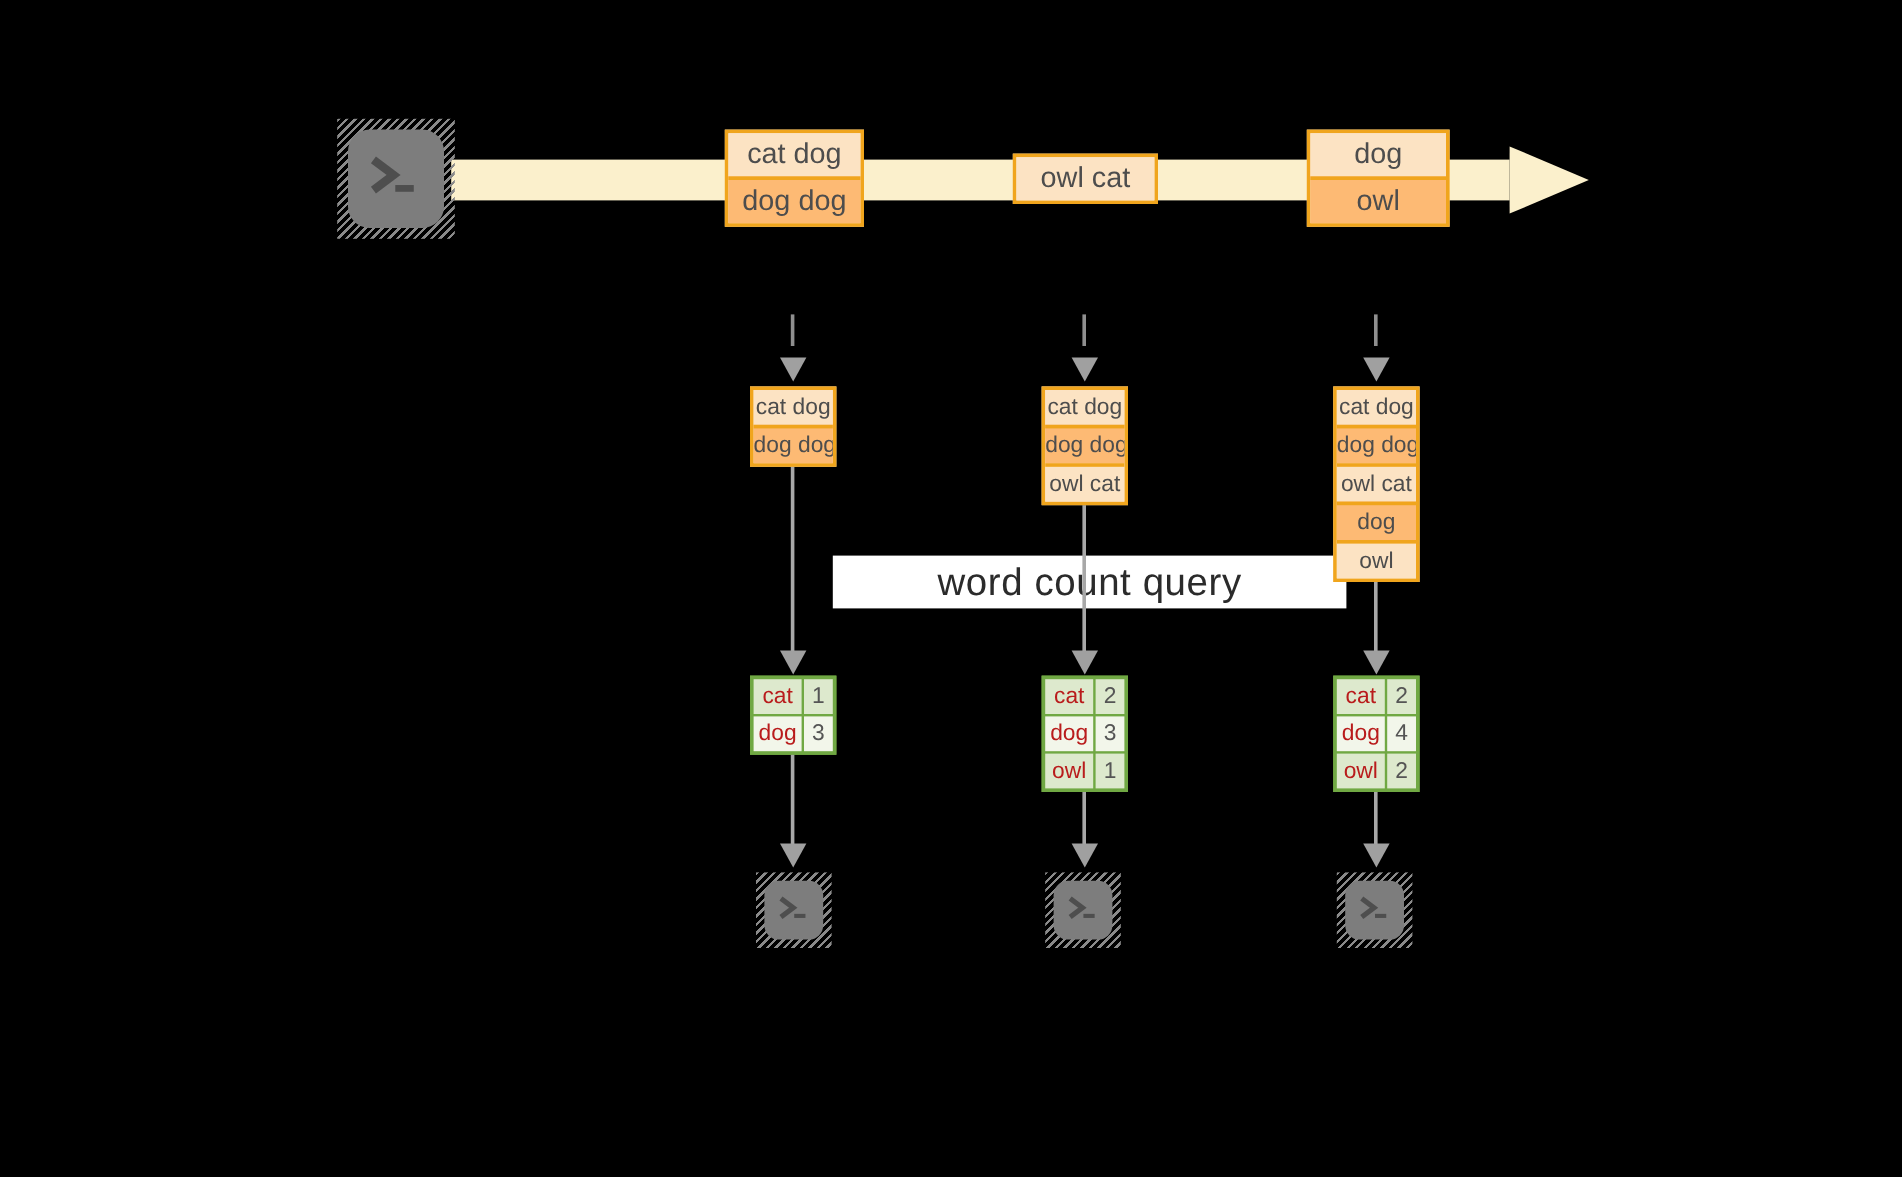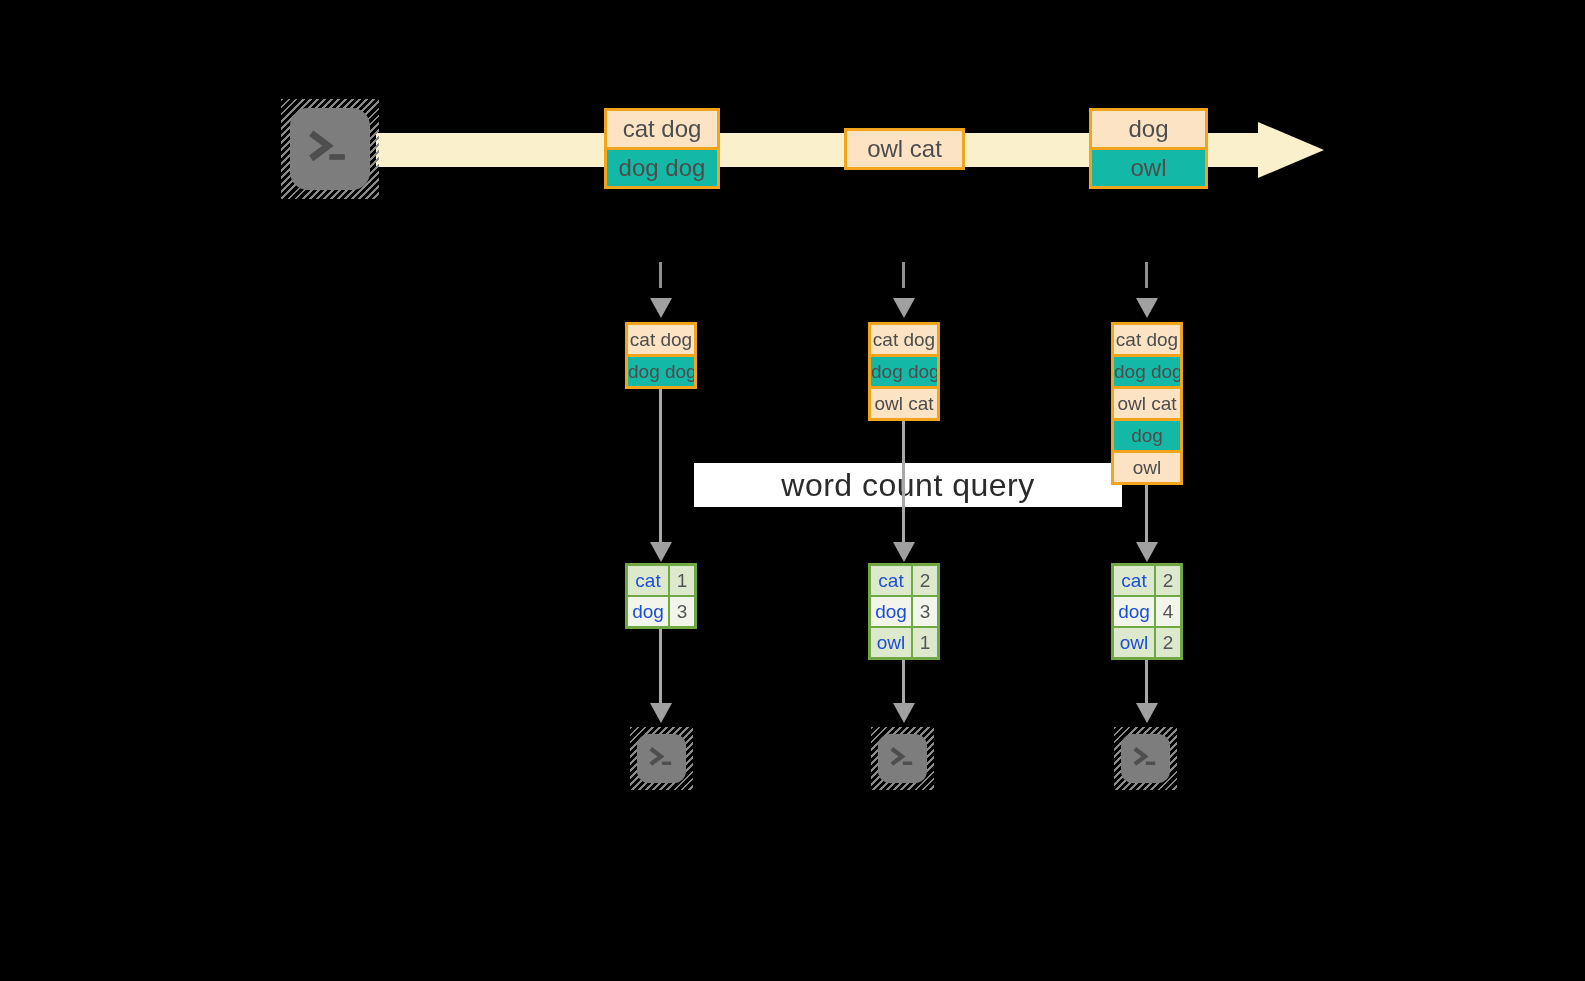--- a/index.html
+++ b/index.html
@@ -10,41 +10,41 @@
   .stream-band{position:absolute;left:376px;top:133px;width:882px;height:34px;background:#fbf0cc;}
   .stream-head{position:absolute;left:1258px;top:122px;width:0;height:0;
                border-top:28px solid transparent;border-bottom:28px solid transparent;
                border-left:66px solid #fbf0cc;}
 
   
   .obox{position:absolute;border:3px solid #f0a51d;box-sizing:border-box;background:#fce3c3;}
   .ocell{text-align:center;color:#4d4d4d;overflow:hidden;white-space:nowrap;}
   .ocell + .ocell{border-top:3px solid #f0a51d;}
   .fill-peach{background:#fce3c3;}
-  .fill-cream{background:#14b8a6;}
+  .fill-cream{background:#fdba74;}
   .msg .ocell{height:36px;line-height:36px;font-size:24px;}
   .state .ocell{height:29px;line-height:29px;font-size:19px;}
   .state .ocell + .ocell{border-top:3px solid #f0a51d;}
 
   
   .vline{position:absolute;width:3px;background:#a8a8a8;}
   .vline.dashed{background:repeating-linear-gradient(180deg,#8f8f8f 0 26px,transparent 26px 38px);}
   .ahead{position:absolute;width:0;height:0;border-left:11px solid transparent;
          border-right:11px solid transparent;border-top:20px solid #a0a0a0;}
 
   
   .qlabel{position:absolute;left:694px;top:463px;width:428px;height:44px;background:#ffffff;
           color:#2b2b2b;font-size:32px;line-height:44px;text-align:center;font-weight:300;
           letter-spacing:0.5px;}
 
   
   .gtable{position:absolute;width:72px;border:3px solid #70a843;box-sizing:border-box;background:#70a843;}
   .grow{display:flex;height:29px;}
   .grow + .grow{margin-top:2px;}
-  .gword{width:40px;text-align:center;line-height:29px;font-size:19px;color:#1d4ed8;}
+  .gword{width:40px;text-align:center;line-height:29px;font-size:19px;color:#b91c1c;}
   .gcount{width:24px;margin-left:2px;text-align:center;line-height:29px;font-size:19px;color:#555;}
   .row-green .gword,.row-green .gcount{background:#dde9cd;}
   .row-pale .gword,.row-pale .gcount{background:#f2f6ea;}
 
   
   .term{position:absolute;}
   .term-hatch{position:absolute;inset:0;
       background:repeating-linear-gradient(135deg,#8a8a8a 0 2px,transparent 2px 5px);}
   .term-body{position:absolute;background:#7d7d7d;}
   .term.src .term-body{inset:9px;border-radius:18px;}

